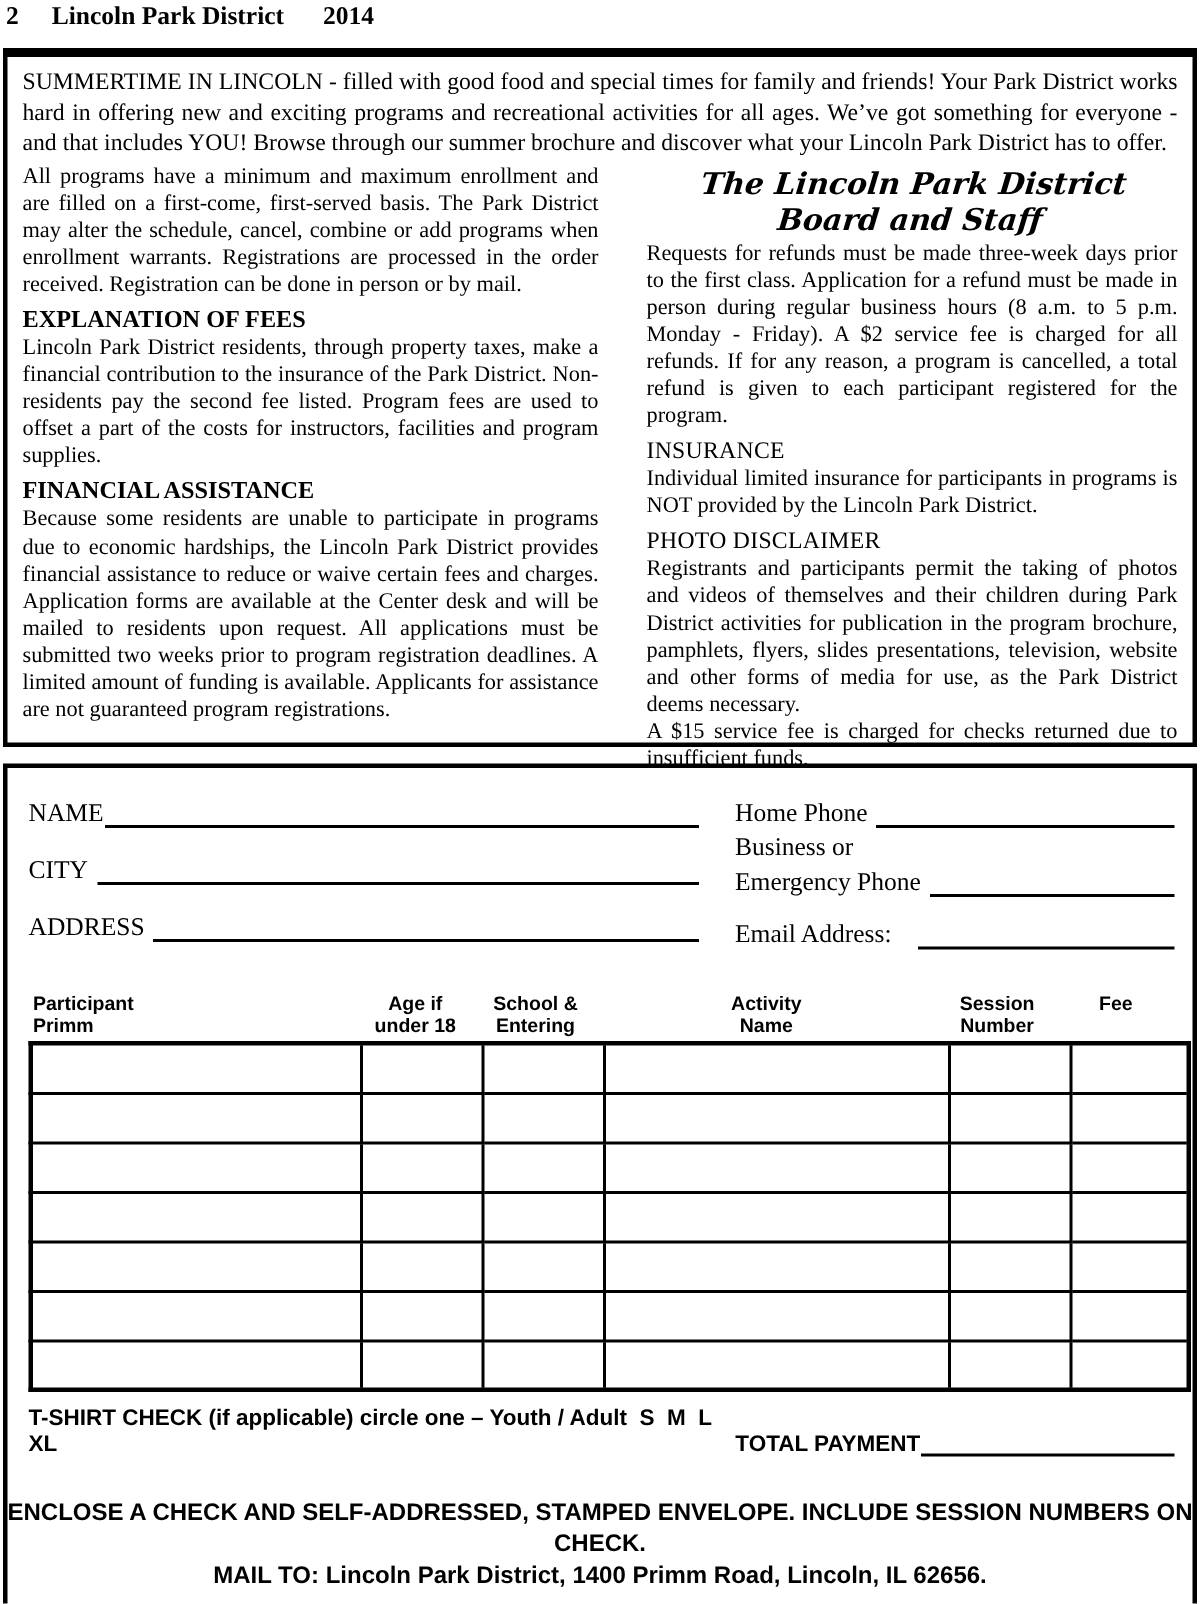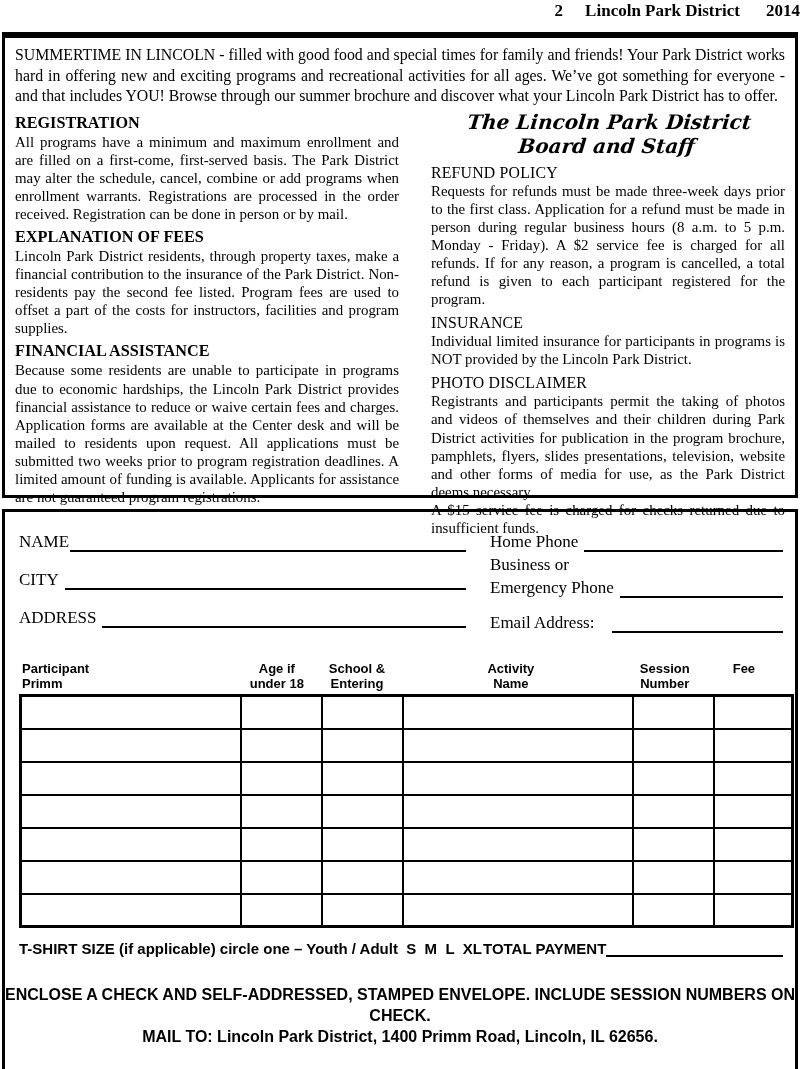--- a/index.html
+++ b/index.html
@@ -5,21 +5,21 @@
   * { box-sizing: border-box; }
   html,body { margin:0; padding:0; }
   body {
     width:800px; height:1069px;
     background:#fff; color:#000;
     font-family:"Liberation Serif", serif;
     overflow:hidden;
   }
 
   
-  .page-header { height:21px; padding:1px 0 0 4px; font-weight:bold; font-size:17px;text-align:right; }
+  .page-header { height:21px; padding:1px 0 0 4px; font-weight:bold; font-size:17px; }
   .page-header .gap-sm { margin-left:22px; }
   .page-header .gap-lg { margin-left:26px; }
 
   
   .info-box {
     margin:11px 2px; height:466px;
     border:3px solid #000; border-top:6px solid #000;
     padding:7px 10px 4px 10px;
   }
   .intro { font-size:15.8px; line-height:20.5px; text-align:justify; margin:0; }
@@ -88,30 +88,28 @@
 <body>
 
 <div class="page-header">
   <span>2</span><span class="gap-sm">Lincoln Park District</span><span class="gap-lg">2014</span>
 </div>
 
 <div class="info-box">
   <p class="intro">SUMMERTIME IN LINCOLN - filled with good food and special times for family and friends! Your Park District works hard in offering new and exciting programs and recreational activities for all ages. We’ve got something for everyone - and that includes YOU! Browse through our summer brochure and discover what your Lincoln Park District has to offer.</p>
   <div class="cols">
     <div class="col-left">
-      <h3 class="lh">REGISTRATION</h3>
       <p class="body-p">All programs have a minimum and maximum enrollment and are filled on a first-come, first-served basis. The Park District may alter the schedule, cancel, combine or add programs when enrollment warrants. Registrations are processed in the order received. Registration can be done in person or by mail.</p>
       <h3 class="lh">EXPLANATION OF FEES</h3>
       <p class="body-p">Lincoln Park District residents, through property taxes, make a financial contribution to the insurance of the Park District. Non-residents pay the second fee listed. Program fees are used to offset a part of the costs for instructors, facilities and program supplies.</p>
       <h3 class="lh">FINANCIAL ASSISTANCE</h3>
       <p class="body-p">Because some residents are unable to participate in programs due to economic hardships, the Lincoln Park District provides financial assistance to reduce or waive certain fees and charges. Application forms are available at the Center desk and will be mailed to residents upon request. All applications must be submitted two weeks prior to program registration deadlines. A limited amount of funding is available. Applicants for assistance are not guaranteed program registrations.</p>
     </div>
     <div class="col-right">
       <div class="script-heading">The Lincoln Park District Board and Staff</div>
-      <h3 class="rh">REFUND POLICY</h3>
       <p class="body-p">Requests for refunds must be made three-week days prior to the first class. Application for a refund must be made in person during regular business hours (8 a.m. to 5 p.m. Monday - Friday). A $2 service fee is charged for all refunds. If for any reason, a program is cancelled, a total refund is given to each participant registered for the program.</p>
       <h3 class="rh">INSURANCE</h3>
       <p class="body-p">Individual limited insurance for participants in programs is NOT provided by the Lincoln Park District.</p>
       <h3 class="rh">PHOTO DISCLAIMER</h3>
       <p class="body-p">Registrants and participants permit the taking of photos and videos of themselves and their children during Park District activities for publication in the program brochure, pamphlets, flyers, slides presentations, television, website and other forms of media for use, as the Park District deems necessary.</p>
       <p class="body-p">A $15 service fee is charged for checks returned due to insufficient funds.</p>
     </div>
   </div>
 </div>
 
@@ -228,21 +226,21 @@
           <td></td>
           <td></td>
           <td></td>
           <td></td>
           <td></td>
         </tr>
       </tbody>
   </table>
 
   <div class="tshirt-row">
-    <span class="tshirt-label">T-SHIRT SIZE (if applicable) circle one – Youth / Adult  S  M  L  XL</span>
+    <span class="tshirt-label">T-SHIRT CHECK (if applicable) circle one – Youth / Adult  S  M  L  XL</span>
     <span class="total-wrap">
       <span>TOTAL PAYMENT</span>
       <span class="total-line"></span>
     </span>
   </div>
 
   <div class="form-footer">
     <div>ENCLOSE A CHECK AND SELF-ADDRESSED, STAMPED ENVELOPE. INCLUDE SESSION NUMBERS ON CHECK.</div>
     <div>MAIL TO: Lincoln Park District, 1400 Primm Road, Lincoln, IL 62656.</div>
   </div>

